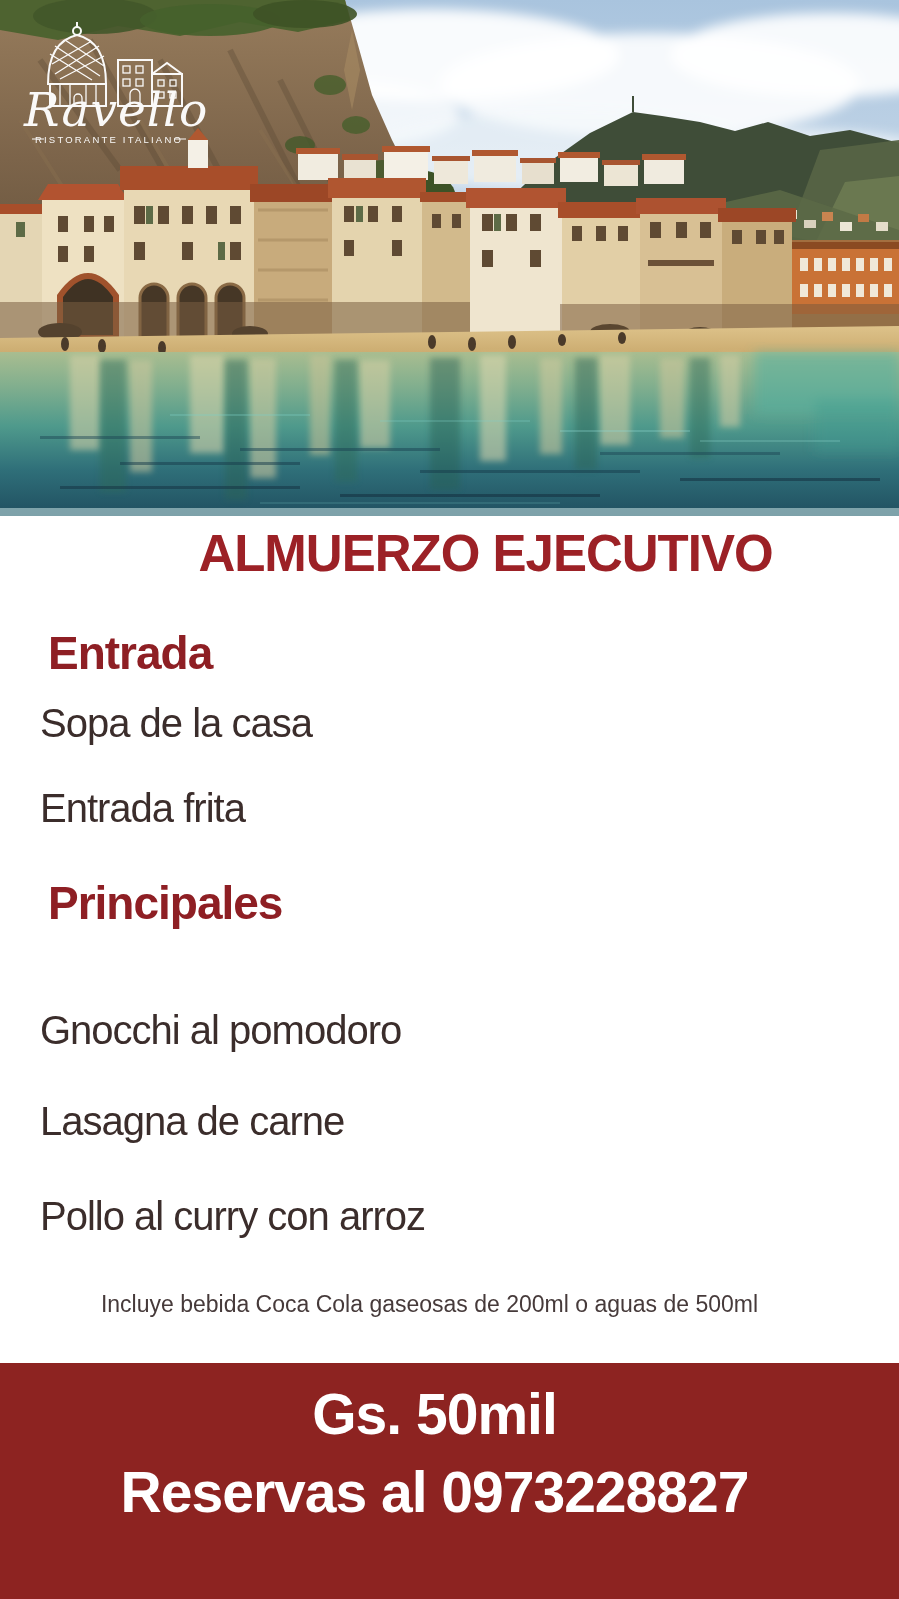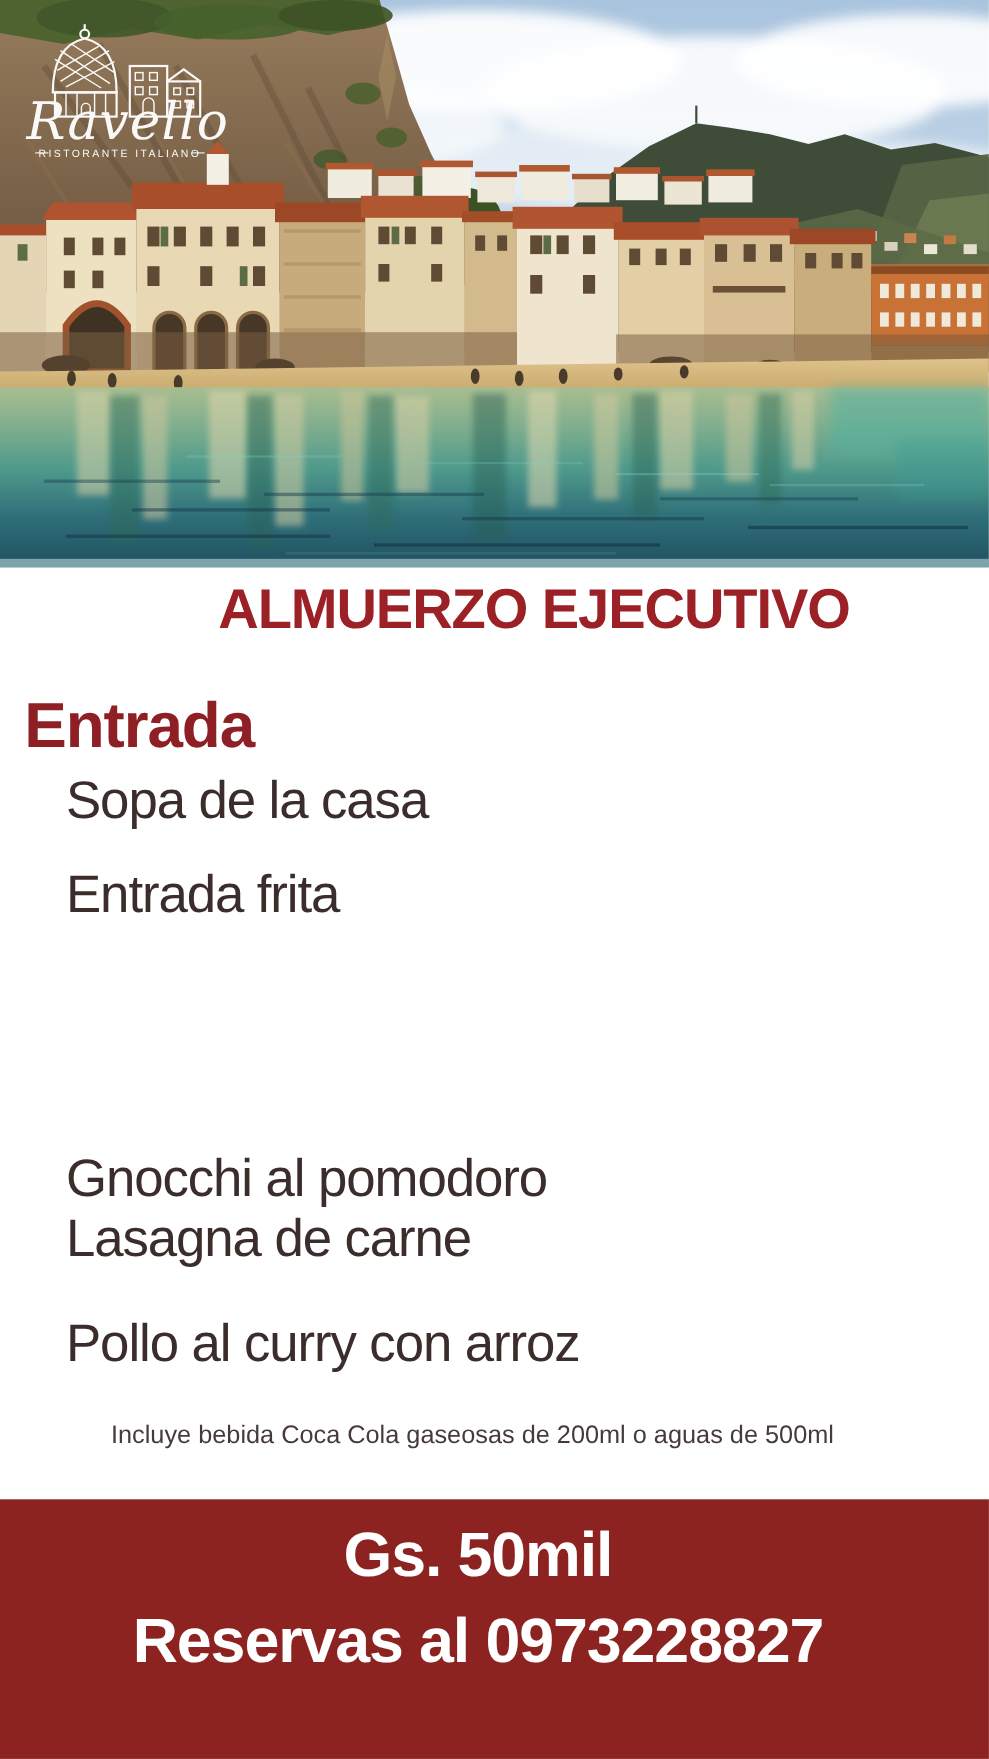--- a/index.html
+++ b/index.html
@@ -13,32 +13,32 @@
   
   .hero{position:absolute;top:0;left:0;width:899px;height:516px;overflow:hidden;}
   .hero svg{display:block;}
   
   .menu-title{
     position:absolute;top:524px;left:36px;width:899px;
     text-align:center;font-size:51px;font-weight:bold;letter-spacing:-1px;
     color:#9c2126;white-space:nowrap;
   }
   .section-heading{
-    position:absolute;left:22px;font-size:58px;font-weight:bold;
+    position:absolute;left:48px;font-size:46px;font-weight:bold;
     color:#8e1f24;white-space:nowrap;letter-spacing:-1px;
   }
   .heading-entrada{top:626px;}
   .heading-principales{top:876px;}
   .menu-item{
-    position:absolute;left:40px;font-size:48px;font-weight:normal;
-    color:#3b2d2b;white-space:nowrap;letter-spacing:-1px;margin-left:20px;
+    position:absolute;left:40px;font-size:40px;font-weight:normal;
+    color:#3b2d2b;white-space:nowrap;letter-spacing:-1px;
   }
   .item-1{top:701px;}
   .item-2{top:786px;}
-  .item-3{top:1044px;text-align:center;}
+  .item-3{top:1008px;text-align:center;}
   .item-4{top:1099px;}
   .item-5{top:1194px;}
   .drinks-note{
     position:absolute;top:1291px;left:-20px;width:899px;text-align:center;
     font-size:23px;color:#463a3a;white-space:nowrap;
   }
   
   .banner{
     position:absolute;top:1363px;left:0;width:899px;height:236px;
     background:#8d2321;
@@ -350,20 +350,21 @@
       </g>
     </svg>
   </div>
 
   <div class="menu-title">ALMUERZO EJECUTIVO</div>
 
   <div class="section-heading heading-entrada">Entrada</div>
   <div class="menu-item item-1">Sopa de la casa</div>
   <div class="menu-item item-2">Entrada frita</div>
 
+  <div class="section-heading heading-principales">Principales</div>
   <div class="menu-item item-3">Gnocchi al pomodoro</div>
   <div class="menu-item item-5">Pollo al curry con arroz</div>
   <div class="menu-item item-4">Lasagna de carne</div>
 
   <div class="drinks-note">Incluye bebida Coca Cola gaseosas de 200ml o aguas de 500ml</div>
 
   <div class="banner"></div>
   <div class="banner-line price-line">Gs. 50mil</div>
   <div class="banner-line reservation-line">Reservas al 0973228827</div>
 

